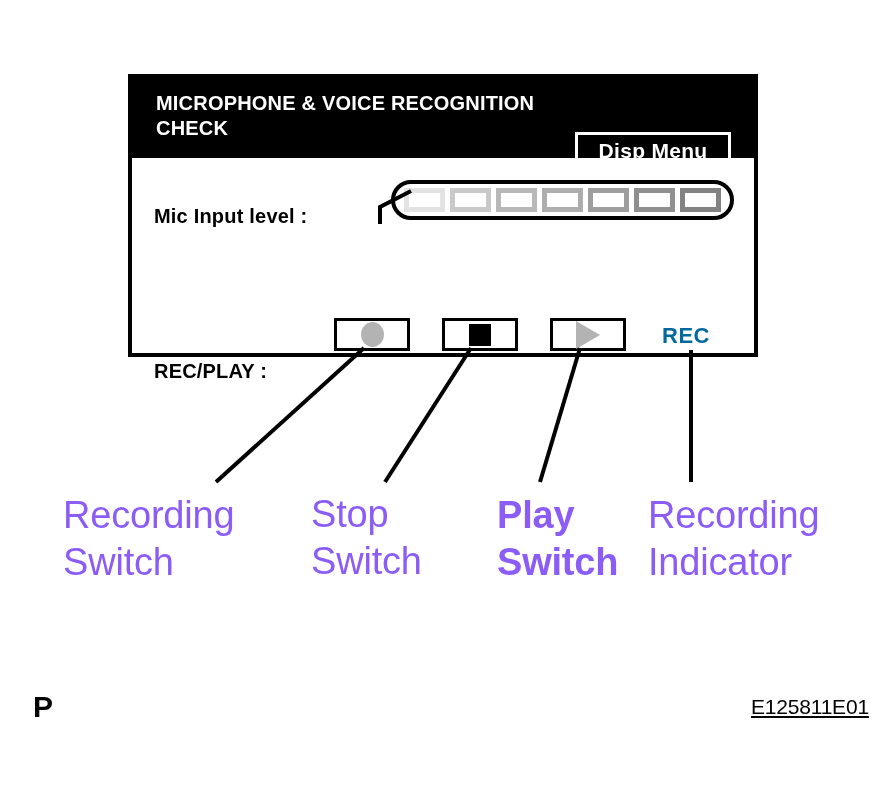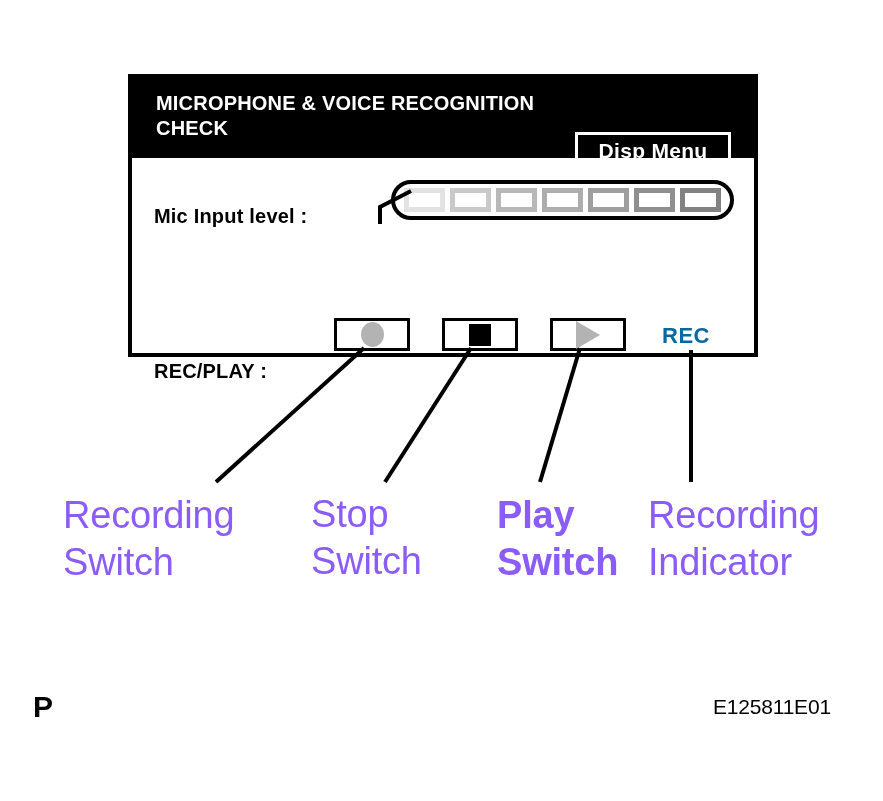--- a/index.html
+++ b/index.html
@@ -162,24 +162,25 @@
   
   .footer-page-mark {
     position:absolute;
     left:33px; top:690px;
     font-size:30px;
     font-weight:bold;
     color:#000;
   }
   .footer-ref-code {
     position:absolute;
-    left:713px; top:695px;
+    left:751px; top:695px;
     font-size:21px;
     color:#000;
     letter-spacing:-0.2px;
+    text-decoration:underline;
   }
 </style>
 </head>
 <body>
 
 <div id="root">
 
   <div class="panel">
 
     <div class="panel-header">

